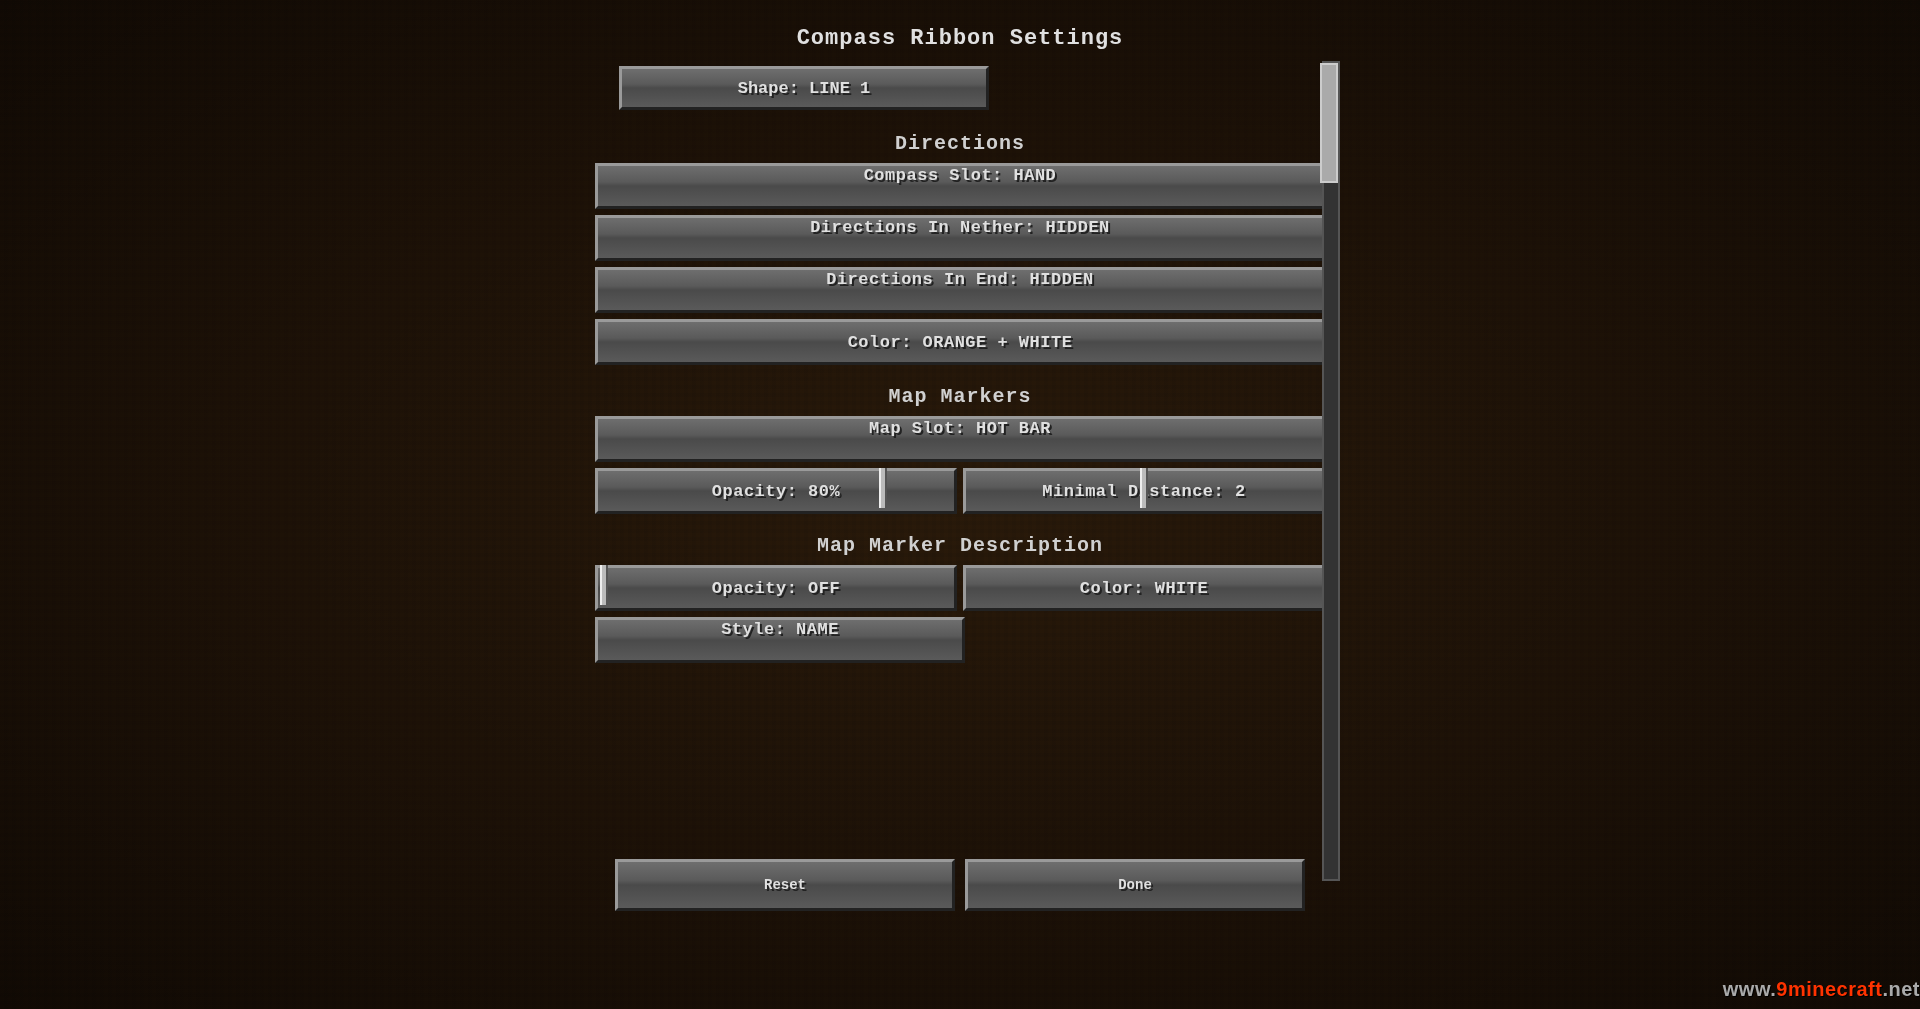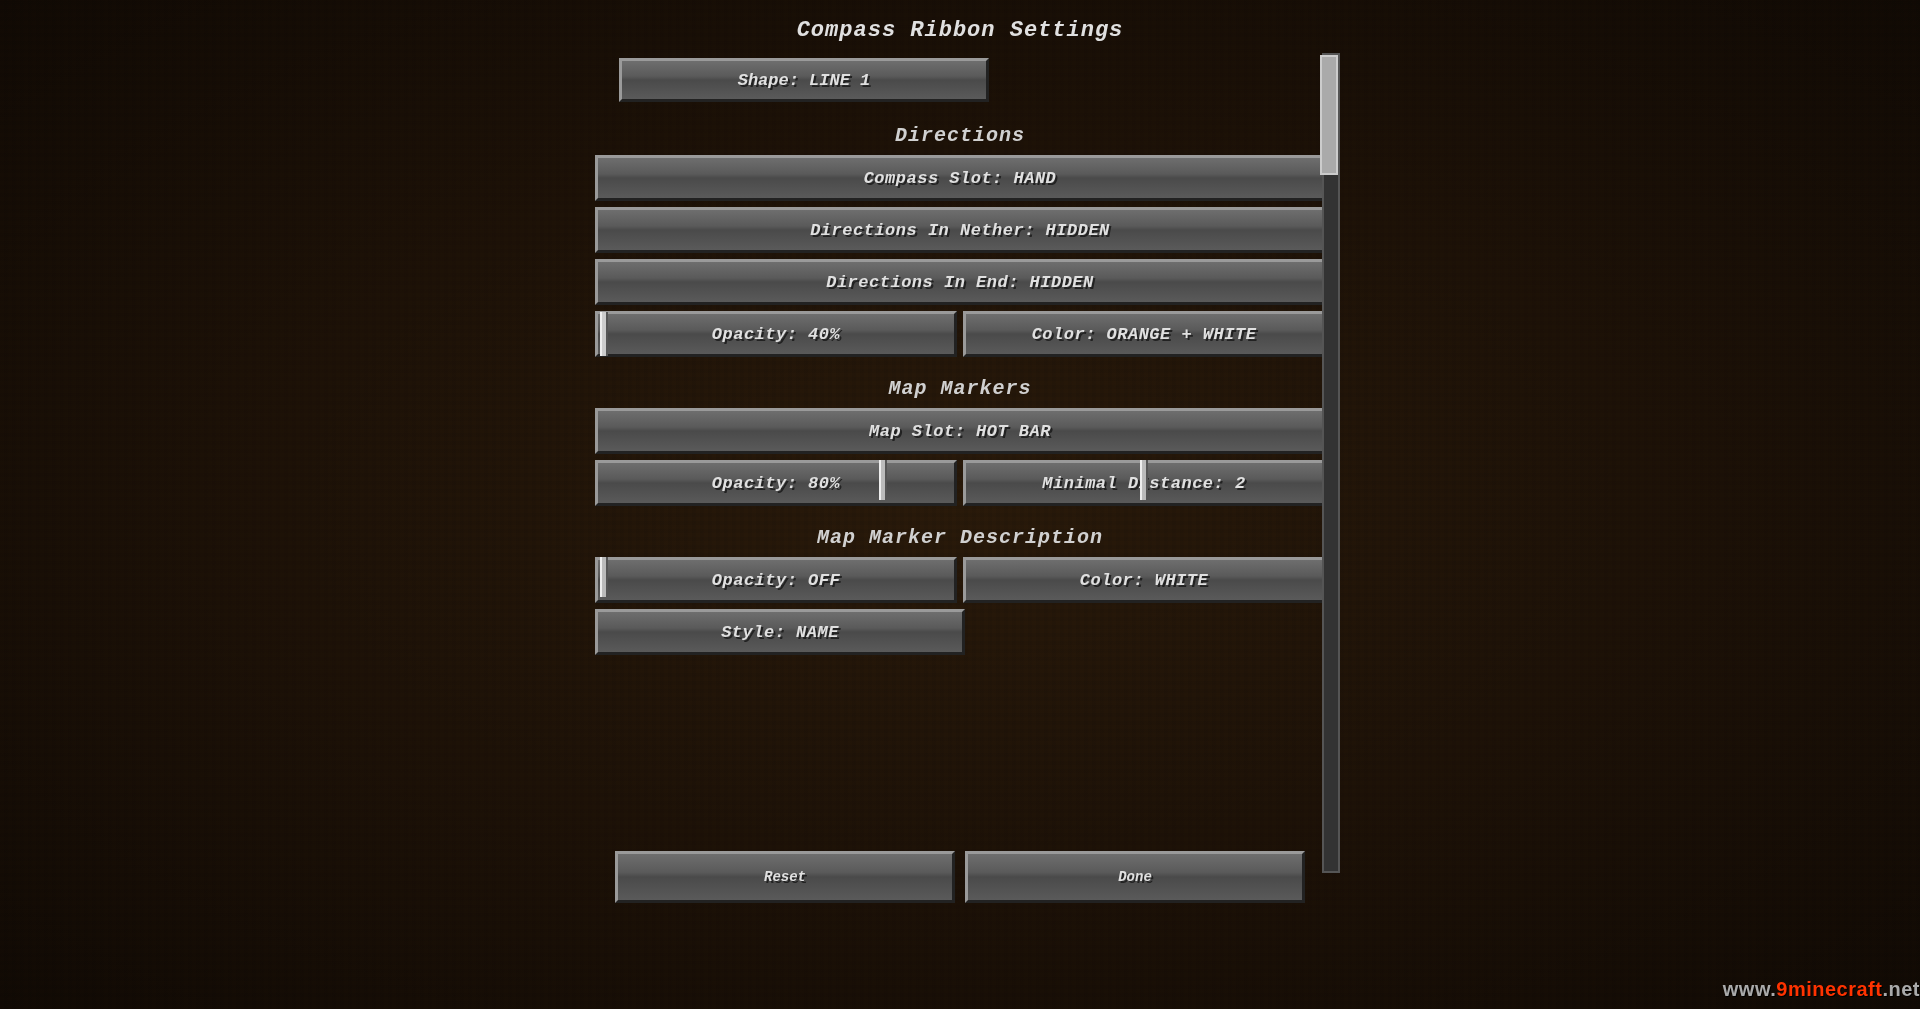--- a/index.html
+++ b/index.html
@@ -29,26 +29,25 @@
       position: absolute;
       top: 0; left: 0; right: 0; bottom: 0;
       background-image: 
         repeating-linear-gradient(0deg, transparent, transparent 4px, rgba(0,0,0,0.05) 4px, rgba(0,0,0,0.05) 8px),
         repeating-linear-gradient(90deg, transparent, transparent 4px, rgba(0,0,0,0.05) 4px, rgba(0,0,0,0.05) 8px);
       pointer-events: none;
     }
 
     .settings-container {
       width: 760px;
-      margin-top: 0;
+      margin-top: 8px;
       display: flex;
       flex-direction: column;
       align-items: center;
       position: relative;
-      font-style: italic;
     }
 
     .title {
       color: #e0e0e0;
       font-size: 22px;
       font-weight: bold;
       letter-spacing: 1px;
       margin: 18px 0 10px 0;
       text-align: center;
       width: 100%;
@@ -115,21 +114,21 @@
       border-left: 3px solid #9a9a9a;
       border-bottom: 3px solid #222;
       border-right: 3px solid #222;
       color: #e0e0e0;
       font-family: 'Courier New', Courier, monospace;
       font-size: 17px;
       font-weight: bold;
       letter-spacing: 0.5px;
       text-align: center;
       display: flex;
-      align-items: center;
+      align-items: flex-start;
       justify-content: center;
       cursor: pointer;
       margin-bottom: 6px;
       text-shadow: 2px 2px #222;
       position: relative;
     }
 
     
     .button-row {
       width: 100%;
@@ -278,24 +277,20 @@
 
       <div class="mc-button">
         <span>Directions In Nether: HIDDEN</span>
       </div>
 
       <div class="mc-button">
         <span>Directions In End: HIDDEN</span>
       </div>
 
       <div class="button-row">
-        <div class="mc-button-half mc-button-slider opacity-slider-area" style="position:relative;">
-          <div class="slider-handle-left"></div>
-          <span>Opacity: 40%</span>
-        </div>
         <div class="mc-button-half">
           <span>Color: ORANGE + WHITE</span>
         </div>
       </div>
 
       <div class="section-header">Map Markers</div>
 
       <div class="mc-button">
         <span>Map Slot: HOT BAR</span>
       </div>

